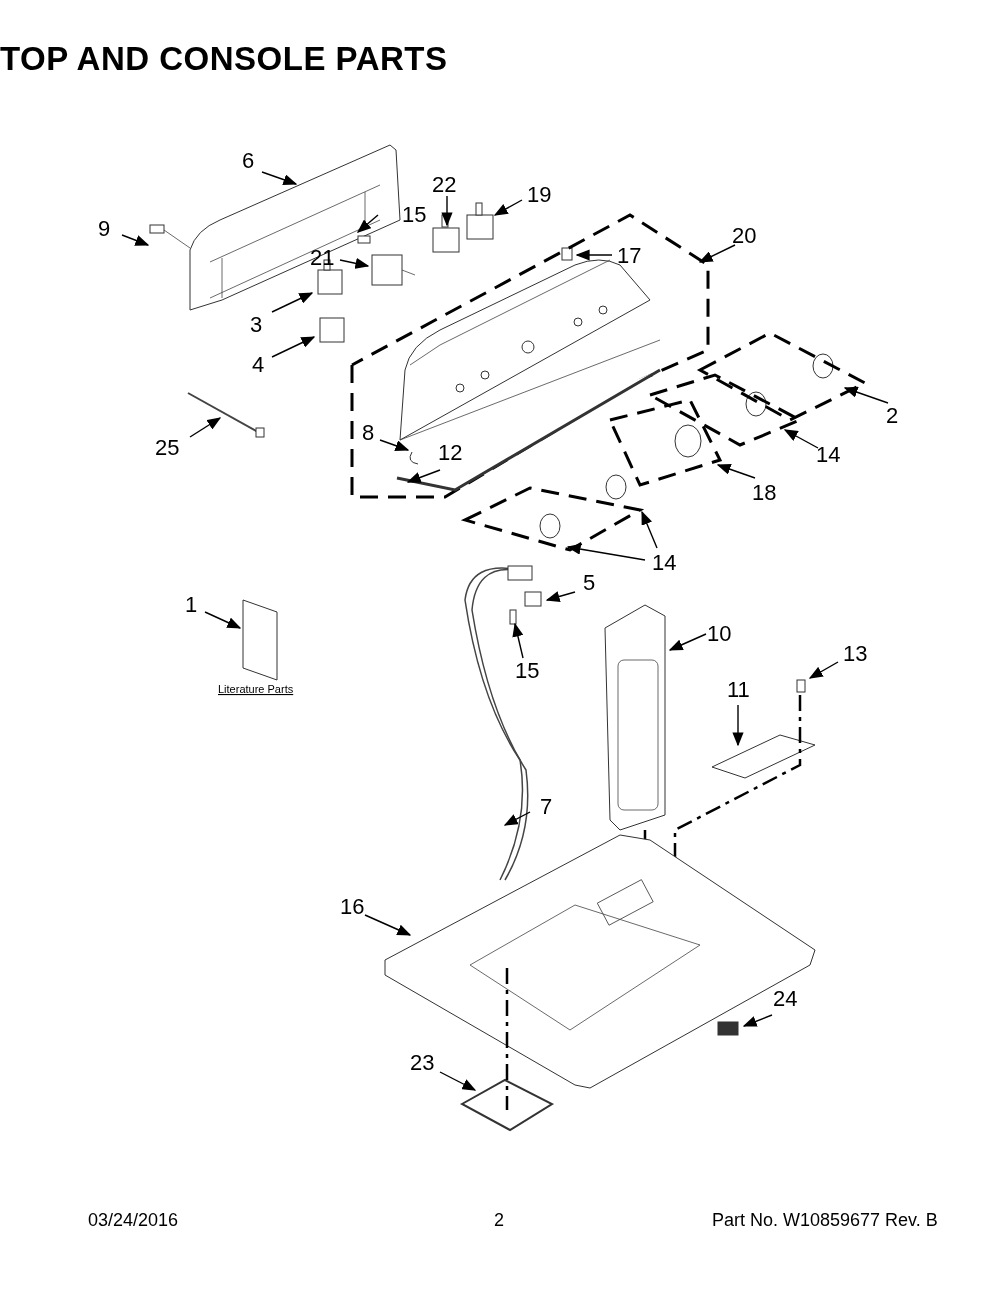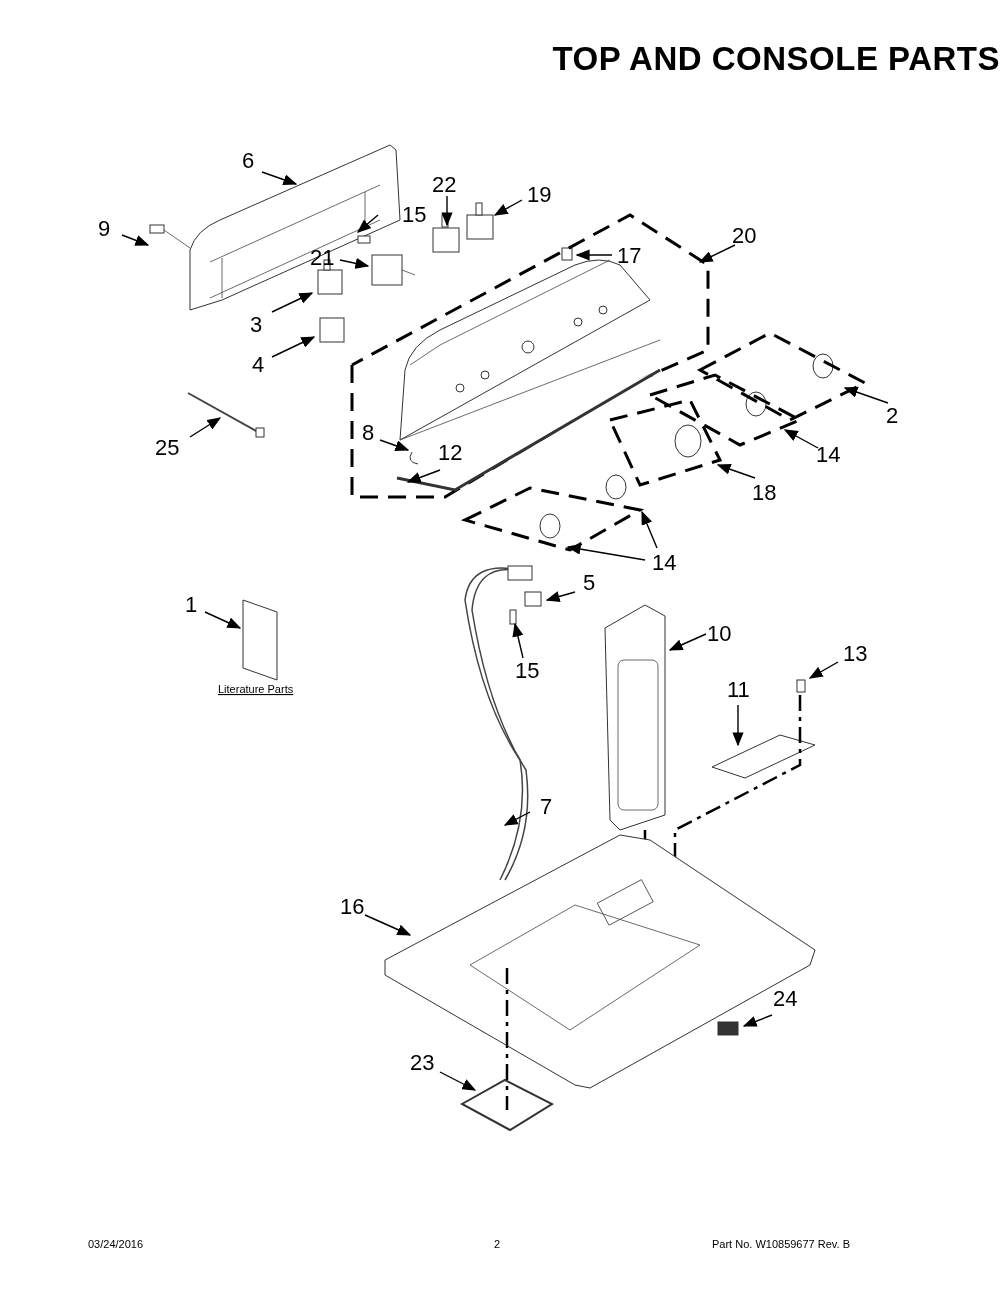--- a/index.html
+++ b/index.html
@@ -1,28 +1,28 @@
 <!DOCTYPE html>
 <html><head>
 <meta charset="utf-8">
 <style>
   html, body { margin: 0; padding: 0; background: #ffffff; }
   body { width: 1000px; height: 1294px; position: relative; overflow: hidden;
          font-family: "Liberation Sans", sans-serif; color: #000; }
-  .title { position: absolute; top: 40px; left: 0; width: 1000px; text-align: right;
+  .title { position: absolute; top: 40px; left: 0; width: 1000px; text-align: left;
            font-size: 33px; font-weight: bold; letter-spacing: 0.5px; }
   svg.diagram { position: absolute; left: 0; top: 0; }
   .callout { font-family: "Liberation Sans", sans-serif; font-size: 22px; fill: #000; }
   .lit { font-family: "Liberation Sans", sans-serif; font-size: 11px; fill: #000; text-decoration: underline; }
   .part { fill: #fff; stroke: #333; stroke-width: 1; }
   .thin { fill: none; stroke: #444; stroke-width: 0.8; }
   .dash { fill: none; stroke: #000; stroke-width: 3; stroke-dasharray: 18 10; }
   .dashdot { fill: none; stroke: #000; stroke-width: 2.5; stroke-dasharray: 16 6 4 6; }
   .arrow { stroke: #000; stroke-width: 1.4; fill: none; marker-end: url(#ah); }
-  .footer { position: absolute; top: 1210px; font-size: 11px; margin-top: 28px; }
+  .footer { position: absolute; top: 1210px; font-size: 18px; }
 </style>
 </head>
 <body>
 
 <div class="title">TOP AND CONSOLE PARTS</div>
 
 <svg class="diagram" width="1000" height="1294" viewBox="0 0 1000 1294">
   <defs>
     <marker id="ah" markerWidth="10" markerHeight="8" refX="9" refY="4" orient="auto">
       <path d="M0,0 L10,4 L0,8 Z" fill="#000"></path>

